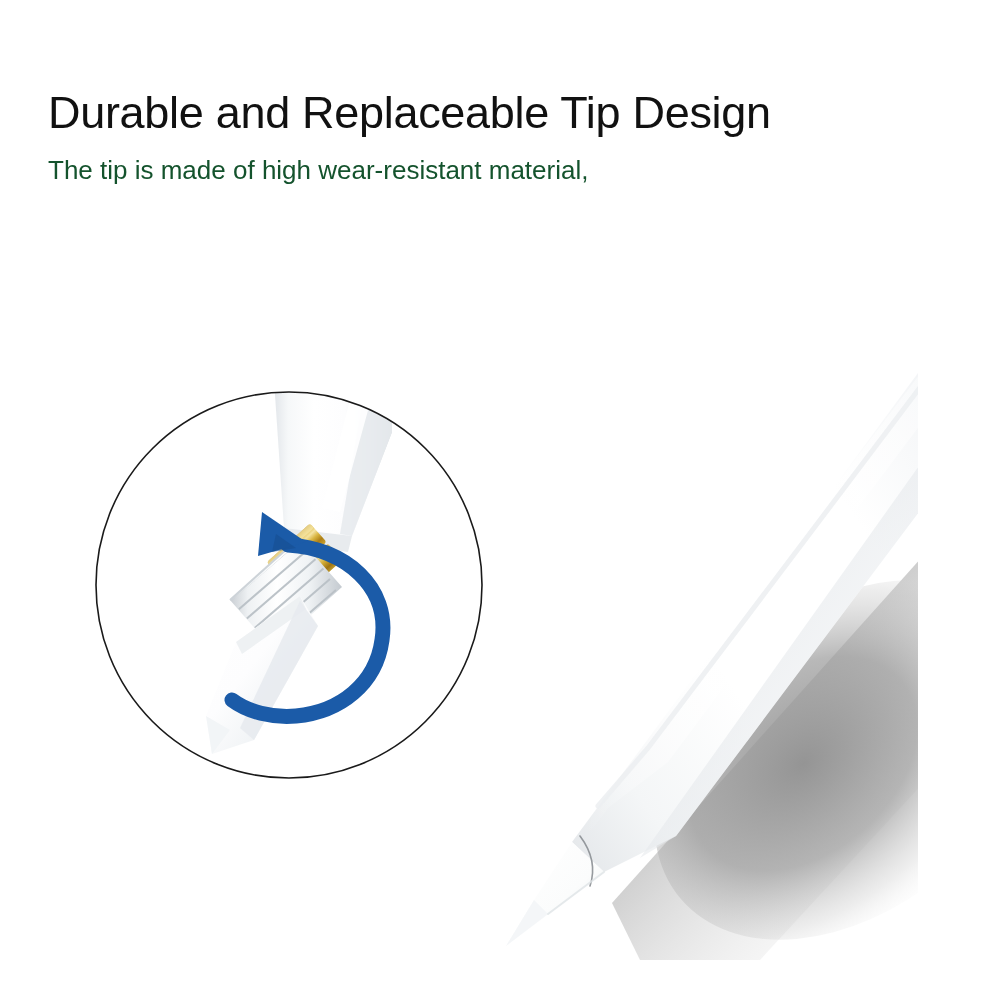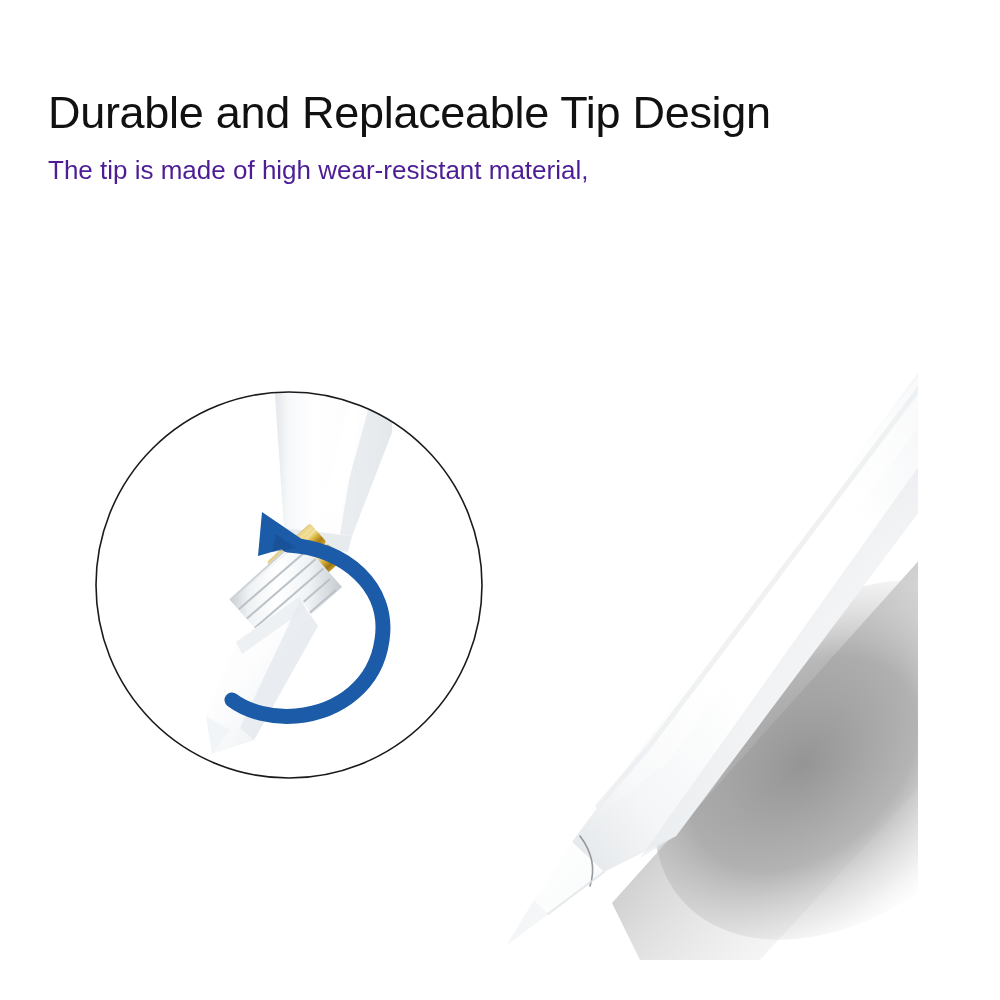--- a/index.html
+++ b/index.html
@@ -33,21 +33,21 @@
     white-space: nowrap;
   }
   #subhead {
     position: absolute;
     left: 48px;
     top: 152px;
     width: 620px;
     font-size: 26px;
     font-weight: 400;
     line-height: 1.42;
-    color: #4c1d95;
+    color: #14532d;
   }
   #subhead .line {
     display: block;
   }
 
   
   #figure {
     position: absolute;
     left: 0;
     top: 0;

